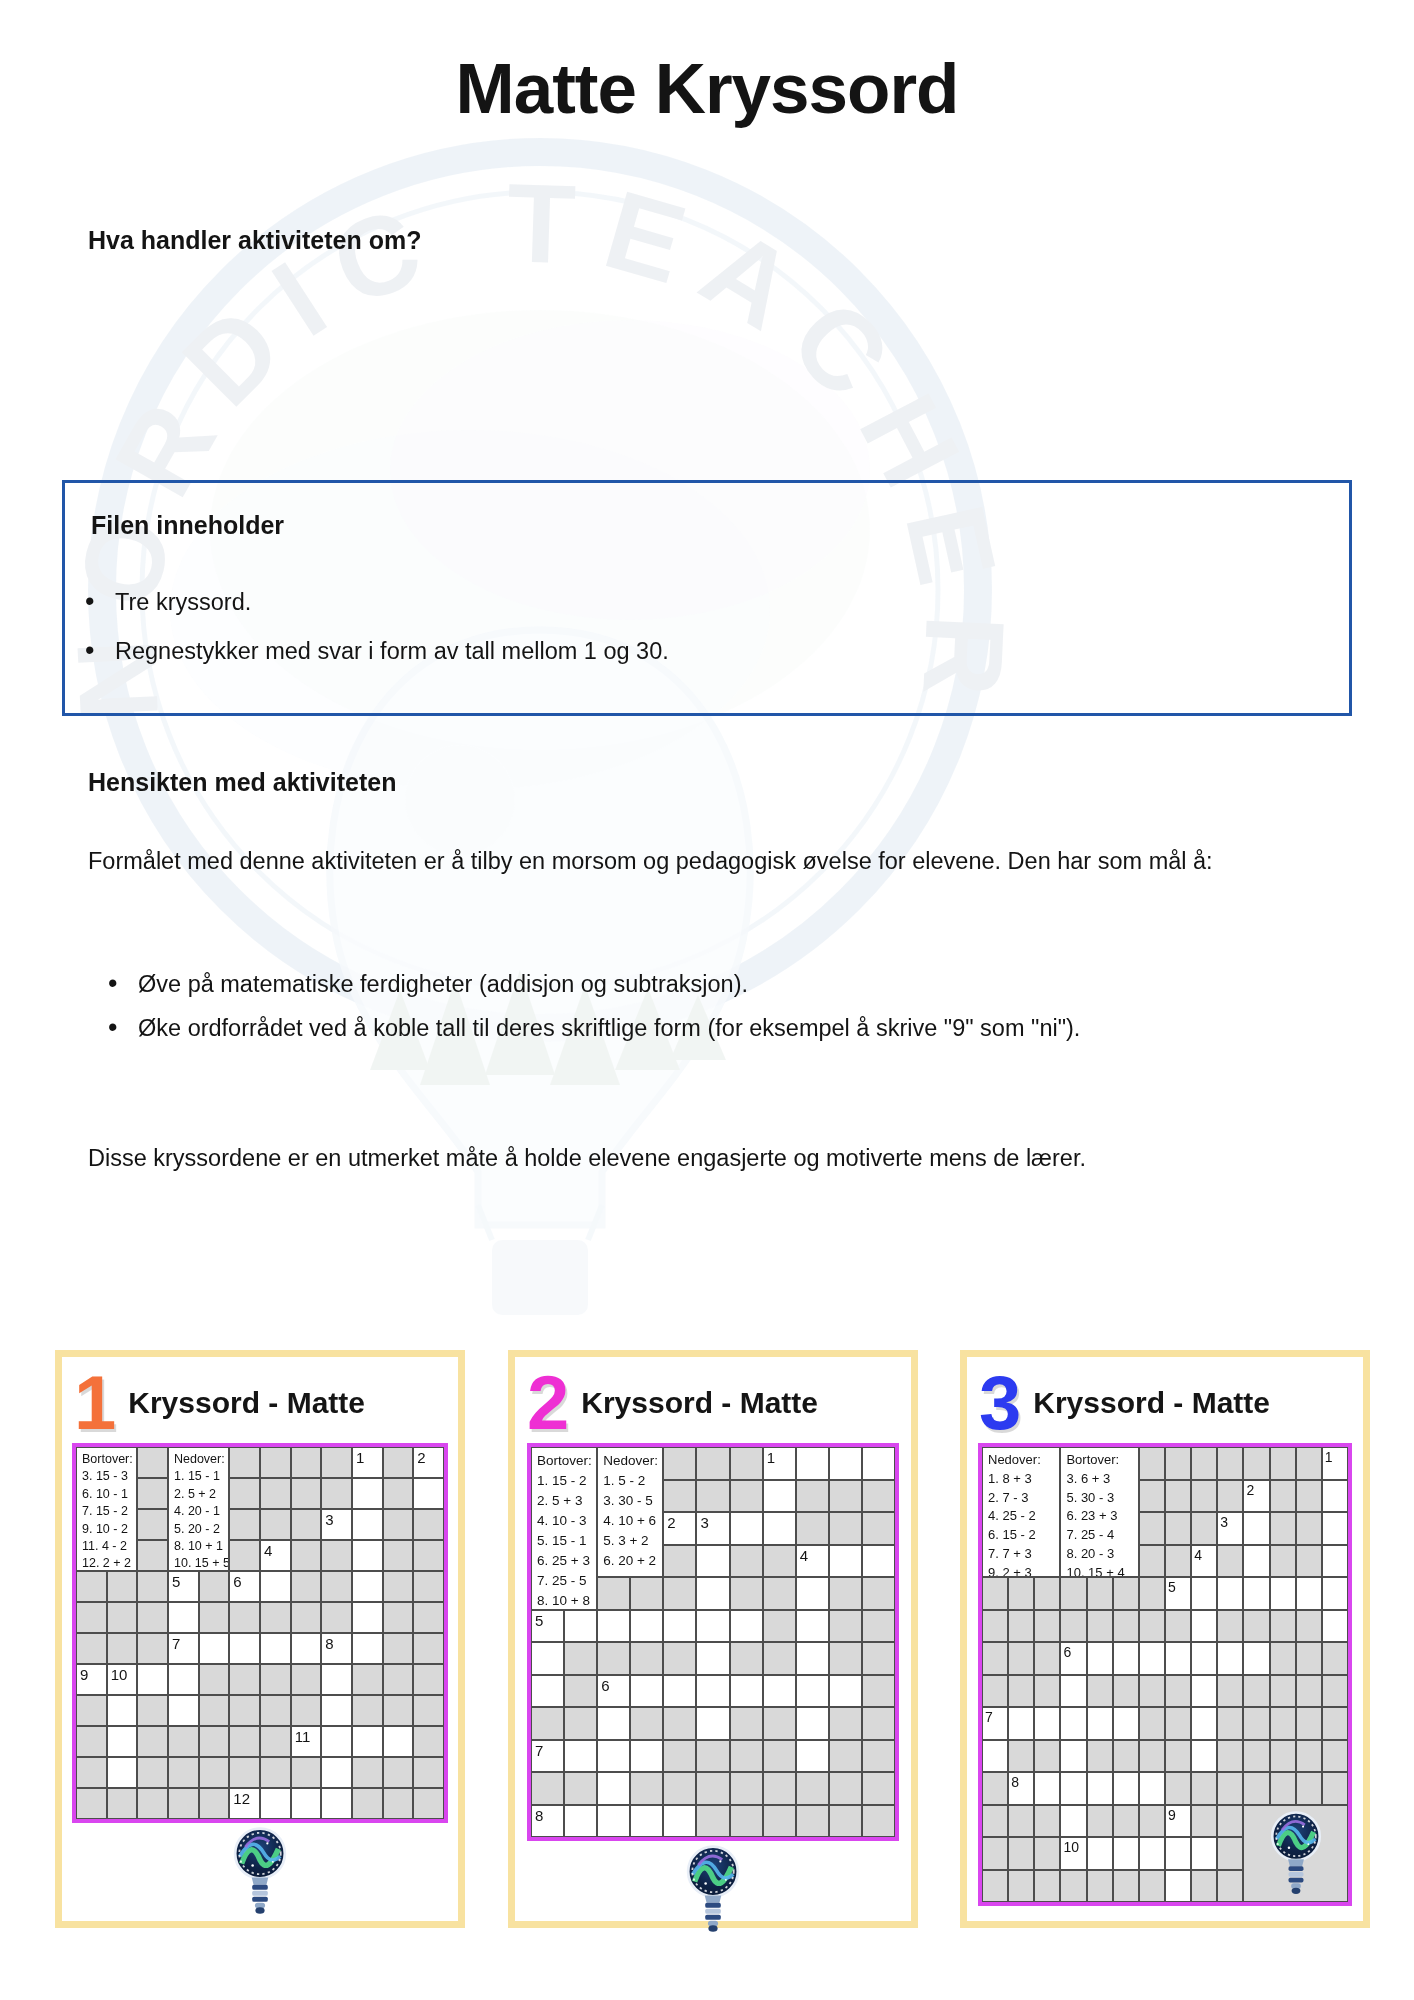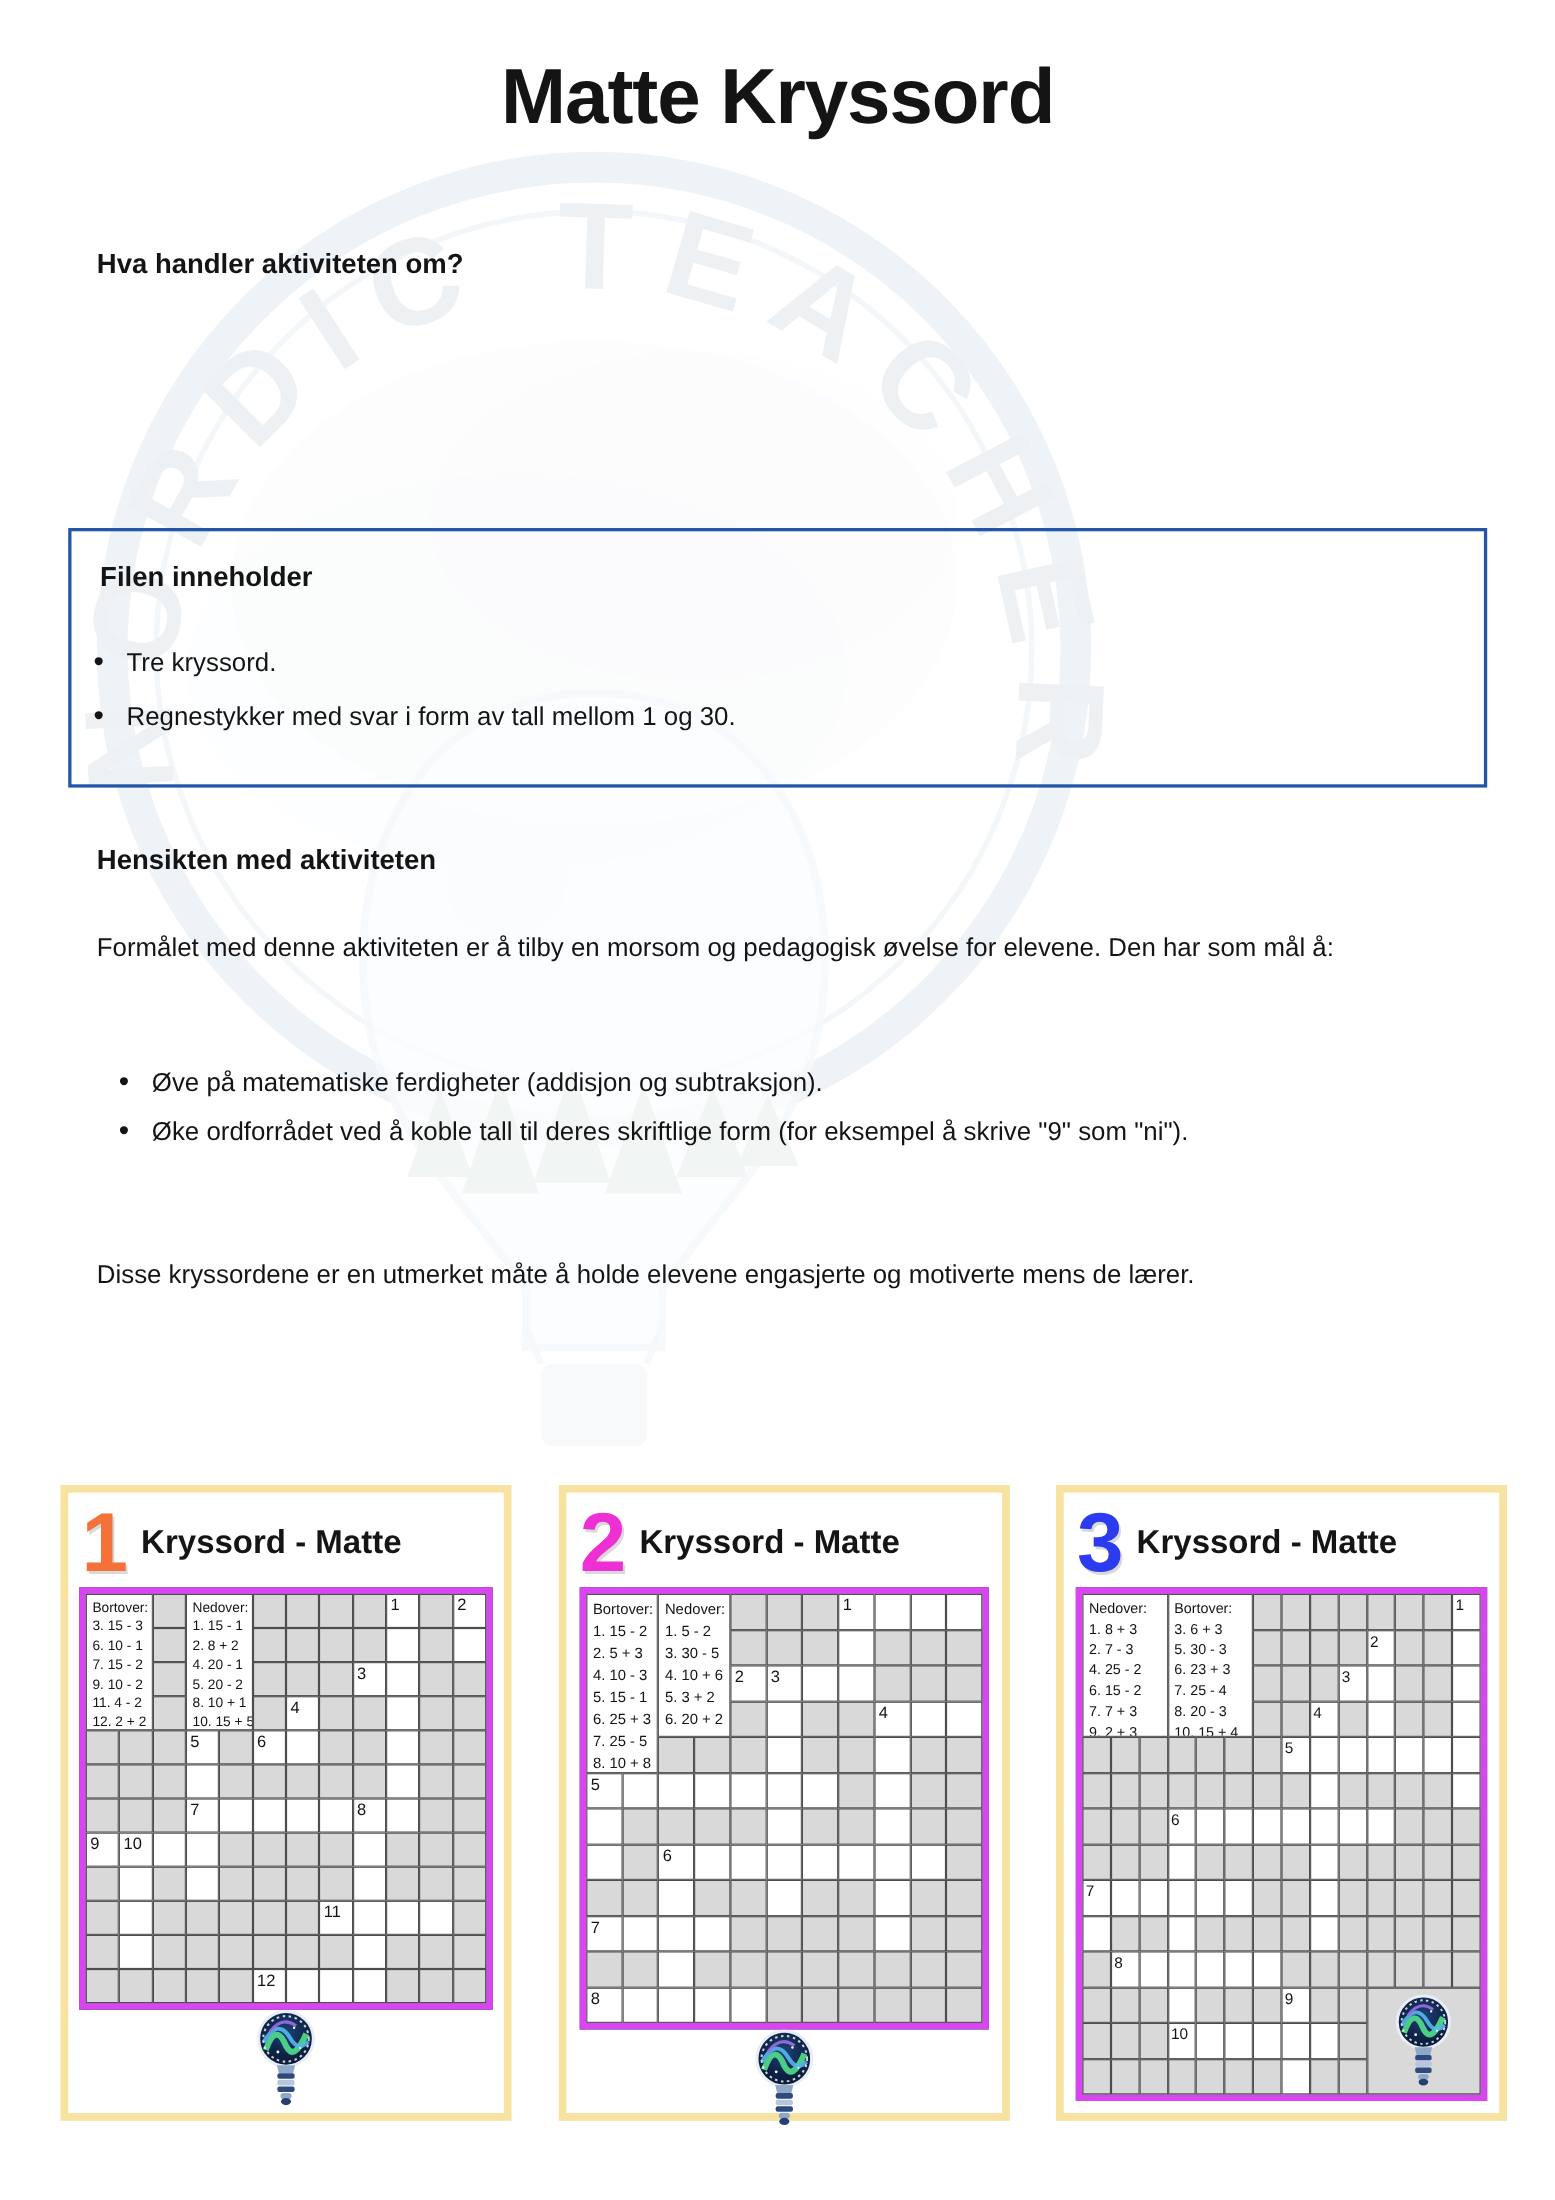--- a/index.html
+++ b/index.html
@@ -35,21 +35,21 @@
 
   
   .card { position:absolute; top:1350px; width:410px; height:578px; background:#fff;
           border:7px solid #f8e2a0; }
   .card-1 { left:55px; } .card-2 { left:508px; } .card-3 { left:960px; }
   .card-head { position:absolute; top:4px; left:12px; display:flex; align-items:center; height:84px; }
   .card-number { font-size:76px; font-weight:bold; line-height:80px;
                  text-shadow:2px 3px 0 rgba(0,0,0,0.15); }
   .card-title { font-size:30px; font-weight:bold; margin-left:12px; color:#151515; }
   .grid { position:absolute; top:86px; left:50%; transform:translateX(-50%);
-          display:grid; background:#0c4a6e; border:6px solid #d946ef; }
+          display:grid; background:#f97316; border:4px solid #d946ef; }
   .cell { border:1px solid #4d4d4d; position:relative; }
   .cell.gray { background:#d9d9d9; }
   .cell.white { background:#ffffff; }
   .cellnum { position:absolute; top:1px; left:3px; font-size:15px; line-height:17px; }
   .card-3 .cellnum { font-size:14px; left:2px; }
   .clue-box { border:1px solid #4d4d4d; background:#fff; padding:3px 2px 0 5px; overflow:hidden; }
   .clue-title, .clue-line { font-size:12.5px; line-height:17.4px; white-space:nowrap; }
   .card-2 .clue-title, .card-2 .clue-line { font-size:13.5px; line-height:20px; }
   .card-3 .clue-title, .card-3 .clue-line { font-size:13px; line-height:18.8px; }
   .logo-cell { background:#d9d9d9; border:1px solid #4d4d4d; display:flex;
@@ -150,21 +150,21 @@
           <div class="clue-line">3. 15 - 3</div>
           <div class="clue-line">6. 10 - 1</div>
           <div class="clue-line">7. 15 - 2</div>
           <div class="clue-line">9. 10 - 2</div>
           <div class="clue-line">11. 4 - 2</div>
           <div class="clue-line">12. 2 + 2</div>
         </div>
         <div class="clue-box" style="grid-area: 1 / 4 / span 4 / span 2;">
           <div class="clue-title">Nedover:</div>
           <div class="clue-line">1. 15 - 1</div>
-          <div class="clue-line">2. 8 + 2</div>
+          <div class="clue-line">2. 5 + 2</div>
           <div class="clue-line">4. 20 - 1</div>
           <div class="clue-line">5. 20 - 2</div>
           <div class="clue-line">8. 10 + 1</div>
           <div class="clue-line">10. 15 + 5</div>
         </div>
         <div class="cell gray" style="grid-area: 1 / 3;"></div>
         <div class="cell gray" style="grid-area: 1 / 6;"></div>
         <div class="cell gray" style="grid-area: 1 / 7;"></div>
         <div class="cell gray" style="grid-area: 1 / 8;"></div>
         <div class="cell gray" style="grid-area: 1 / 9;"></div>

